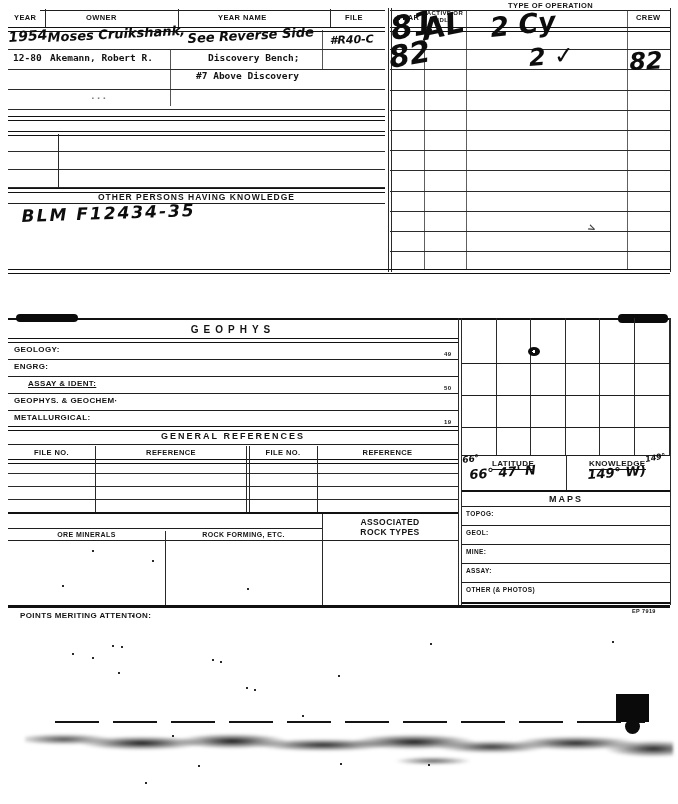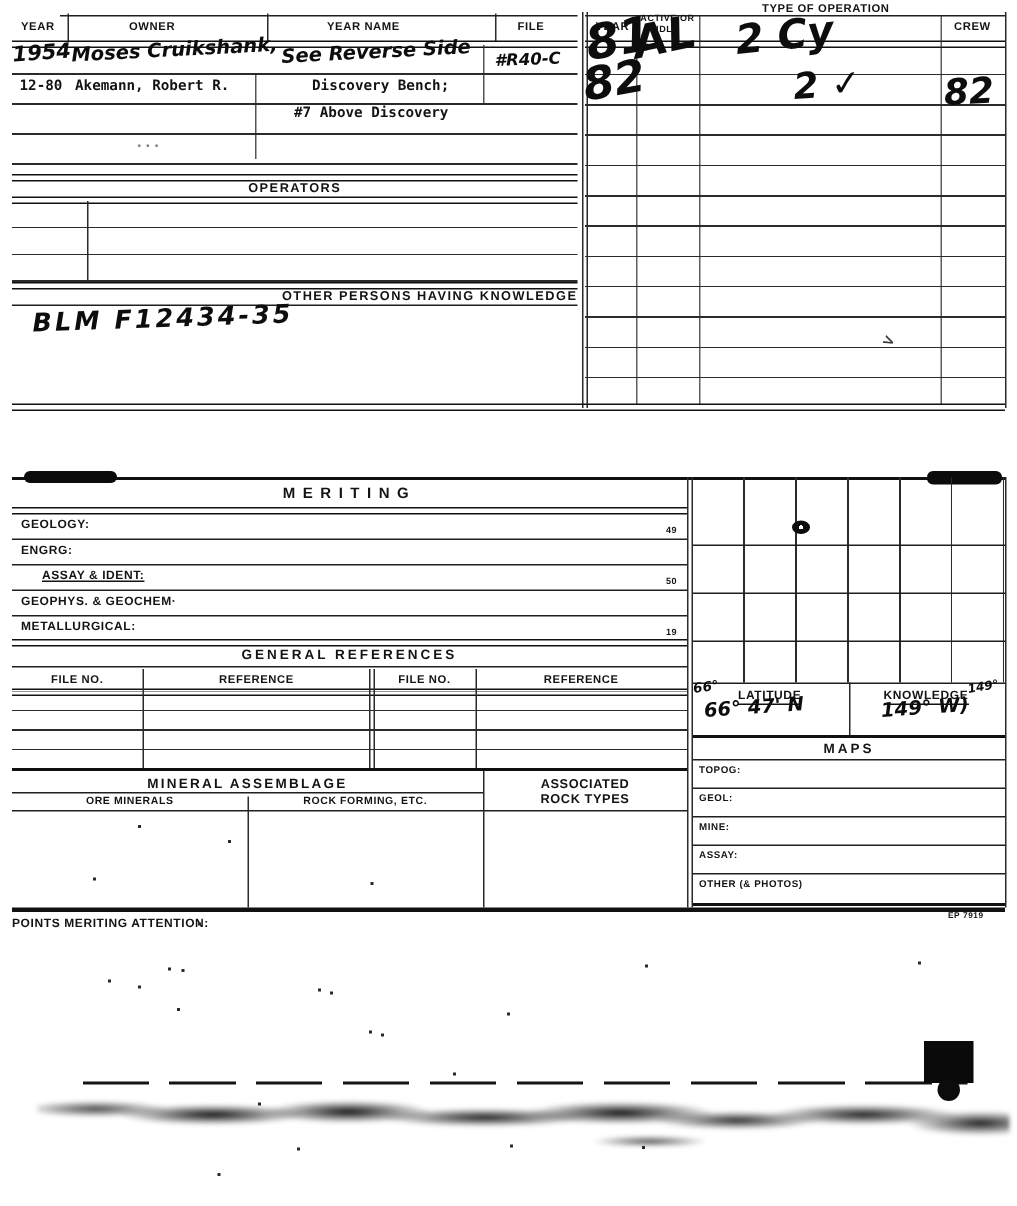--- a/index.html
+++ b/index.html
@@ -47,27 +47,26 @@
   <div class="hand" style="left:188px;top:31px;font-size:13px;transform:rotate(-3deg);">See Reverse Side</div>
   <div class="hand" style="left:330px;top:34px;font-size:11px;transform:rotate(-2deg);">#R40-C</div>
 
   <div class="typed" style="left:13px;top:52px;">12-80</div>
   <div class="typed" style="left:50px;top:52px;">Akemann, Robert R.</div>
   <div class="typed" style="left:208px;top:52px;">Discovery Bench;</div>
   <div class="typed" style="left:196px;top:70px;">#7 Above Discovery</div>
   <div class="typed" style="left:90px;top:90px;opacity:.55;">...</div>
 
   <div class="dbl" style="left:8px;top:116px;width:377px;"></div>
-  <div class="clbl" style="left:8px;top:120px;width:377px;font-size:8.5px;letter-spacing:1px;">OPERATORS</div>
   <div class="dbl" style="left:8px;top:131px;width:377px;"></div>
   <div class="ruled" style="left:8px;top:134px;width:377px;height:54px;--rh:17px;"></div>
   <div class="vl" style="left:58px;top:134px;height:54px;"></div>
 
   <div class="dbl" style="left:8px;top:188px;width:377px;"></div>
-  <div class="clbl" style="left:8px;top:192px;width:377px;font-size:8.5px;letter-spacing:1px;text-align:right;">OTHER PERSONS HAVING KNOWLEDGE</div>
+  <div class="clbl" style="left:8px;top:192px;width:377px;font-size:8.5px;letter-spacing:1px;">OTHER PERSONS HAVING KNOWLEDGE</div>
   <div class="hl" style="left:8px;top:203px;width:377px;"></div>
   <div class="hand" style="left:22px;top:206px;font-size:17px;letter-spacing:2px;transform:rotate(-2deg);">BLM F12434-35</div>
 
   <div class="hl" style="left:390px;top:10px;width:280px;"></div>
   <div class="lbl" style="left:397px;top:13px;font-size:7.5px;">YEAR</div>
   <div class="clbl" style="left:425px;top:10px;width:40px;font-size:6px;line-height:7px;">ACTIVE OR IDLE</div>
   <div class="lbl" style="left:508px;top:1px;font-size:7.5px;">TYPE OF OPERATION</div>
   <div class="lbl" style="left:636px;top:13px;font-size:7.5px;">CREW</div>
   <div class="dbl" style="left:390px;top:27px;width:280px;"></div>
 
@@ -86,21 +85,21 @@
   <div class="hand" style="left:530px;top:44px;font-size:24px;transform:rotate(-4deg);">2 ✓</div>
   <div class="hand" style="left:630px;top:48px;font-size:24px;transform:rotate(-3deg);">82</div>
   <div class="hand" style="left:586px;top:220px;font-size:10px;transform:rotate(25deg);opacity:.8;">&gt;</div>
 
   <div class="dbl" style="left:8px;top:269px;width:662px;"></div>
 
   <div class="hl2" style="left:8px;top:318px;width:662px;"></div>
   <div class="blob" style="left:16px;top:314px;width:62px;height:8px;"></div>
   <div class="blob" style="left:618px;top:314px;width:50px;height:9px;"></div>
 
-  <div class="clbl" style="left:8px;top:324px;width:450px;font-size:10px;letter-spacing:5px;">MERITING</div>
+  <div class="clbl" style="left:8px;top:324px;width:450px;font-size:10px;letter-spacing:5px;">GEOPHYS</div>
   <div class="dbl" style="left:8px;top:338px;width:450px;"></div>
 
   <div class="lbl" style="left:14px;top:345px;font-size:8px;">GEOLOGY:</div>
   <div class="lbl" style="left:444px;top:351px;font-size:6px;">49</div>
   <div class="hl" style="left:8px;top:359px;width:450px;"></div>
   <div class="lbl" style="left:14px;top:362px;font-size:8px;">ENGRG:</div>
   <div class="hl" style="left:8px;top:376px;width:450px;"></div>
   <div class="lbl" style="left:28px;top:379px;font-size:8px;text-decoration:underline;">ASSAY &amp; IDENT:</div>
   <div class="lbl" style="left:444px;top:385px;font-size:6px;">50</div>
   <div class="hl" style="left:8px;top:393px;width:450px;"></div>
@@ -117,31 +116,30 @@
   <div class="clbl" style="left:249px;top:448px;width:68px;font-size:7.5px;">FILE NO.</div>
   <div class="clbl" style="left:317px;top:448px;width:141px;font-size:7.5px;">REFERENCE</div>
   <div class="dbl" style="left:8px;top:459px;width:450px;"></div>
   <div class="ruled" style="left:8px;top:461px;width:450px;height:51px;--rh:12px;"></div>
   <div class="vl" style="left:95px;top:446px;height:66px;"></div>
   <div class="vl" style="left:246px;top:446px;height:66px;"></div>
   <div class="vl" style="left:249px;top:446px;height:66px;"></div>
   <div class="vl" style="left:317px;top:446px;height:66px;"></div>
   <div class="hl2" style="left:8px;top:512px;width:450px;"></div>
 
-  <div class="clbl" style="left:8px;top:517px;width:314px;font-size:9px;letter-spacing:1.5px;">MINERAL ASSEMBLAGE</div>
   <div class="hl" style="left:8px;top:528px;width:314px;"></div>
   <div class="clbl" style="left:8px;top:531px;width:157px;font-size:7px;">ORE MINERALS</div>
   <div class="clbl" style="left:165px;top:531px;width:157px;font-size:7px;">ROCK FORMING, ETC.</div>
   <div class="clbl" style="left:350px;top:517px;width:80px;font-size:8.5px;line-height:10px;">ASSOCIATED ROCK TYPES</div>
   <div class="hl" style="left:8px;top:540px;width:450px;"></div>
   <div class="vl" style="left:165px;top:531px;height:74px;"></div>
   <div class="vl" style="left:322px;top:514px;height:91px;"></div>
 
   <div class="hl2" style="left:8px;top:605px;width:662px;height:3px;"></div>
-  <div class="lbl" style="left:8px;top:611px;font-size:8px;">POINTS MERITING ATTENTION:</div>
+  <div class="lbl" style="left:20px;top:611px;font-size:8px;">POINTS MERITING ATTENTION:</div>
   <div class="lbl" style="left:632px;top:608px;font-size:5.5px;">EP 7919</div>
 
   <div class="vl" style="left:458px;top:318px;height:287px;"></div>
   <div class="vl" style="left:461px;top:318px;height:287px;"></div>
   <div class="vl" style="left:670px;top:318px;height:287px;"></div>
 
   <div class="cols" style="left:462px;top:318px;width:208px;height:137px;--cw:33.6px;"></div>
   <div class="hl" style="left:462px;top:363px;width:208px;"></div>
   <div class="hl" style="left:462px;top:395px;width:208px;"></div>
   <div class="hl" style="left:462px;top:427px;width:208px;"></div>

